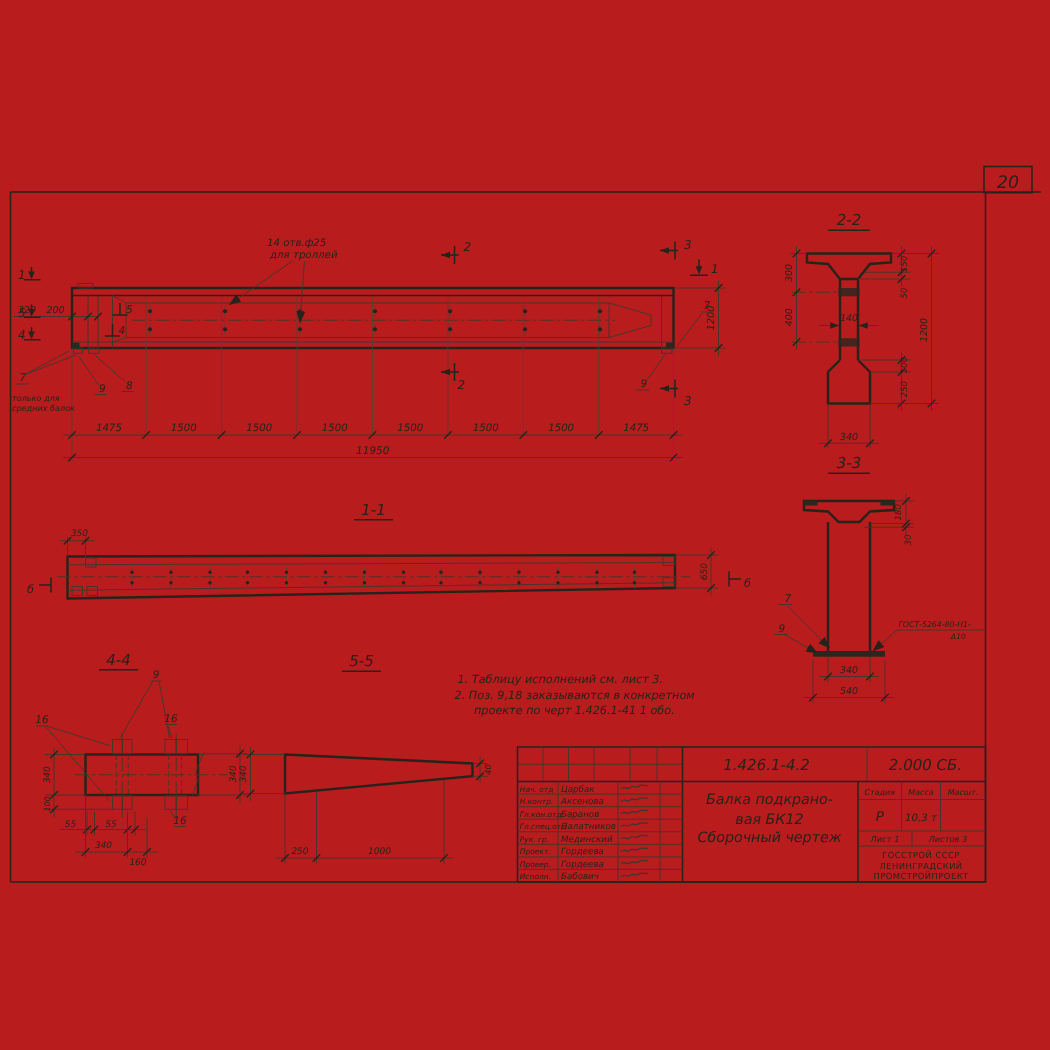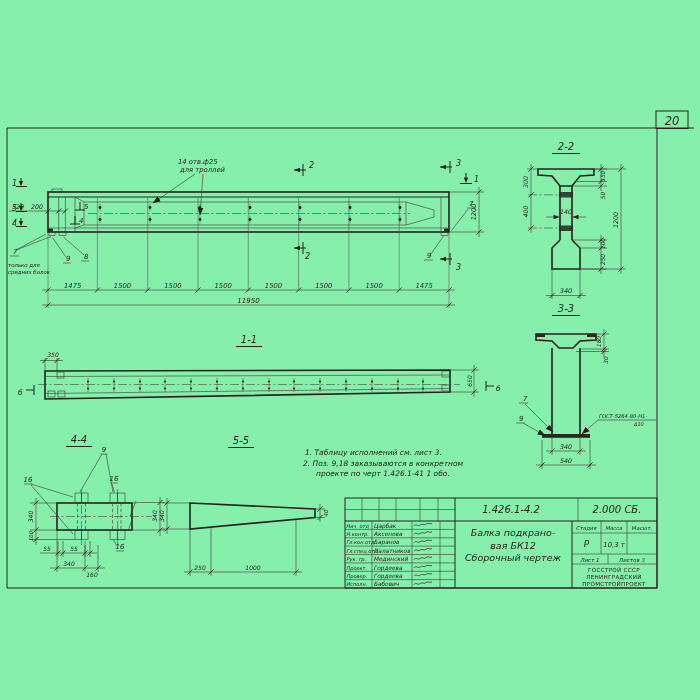--- a/index.html
+++ b/index.html
@@ -1,16 +1,16 @@
 <!DOCTYPE html>
 <html><head>
 <meta charset="utf-8">
 <style>
   html,body{margin:0;padding:0;background:#ffffff;}
-  .sheet{position:relative;width:700px;height:700px;background:#86efac;overflow:hidden;}
+  .sheet{position:relative;width:700px;height:700px;background:#b91c1c;overflow:hidden;}
   svg{position:absolute;left:0;top:0;}
   svg text{font-family:"DejaVu Sans",sans-serif;fill:#26231c;}
   .hw{font-style:italic;}
   .prt{font-style:normal;letter-spacing:.3px;}
   .tk{stroke:#26231c;stroke-width:1.6;fill:none;stroke-linejoin:miter;}
   .md{stroke:#26231c;stroke-width:1;fill:none;}
   .tn{stroke:#3c382f;stroke-width:.6;fill:none;}
   .tn2{stroke:#4a453a;stroke-width:.5;fill:none;}
   .tick{stroke:#26231c;stroke-width:.9;fill:none;}
   .axis{stroke:#3c382f;stroke-width:.55;fill:none;stroke-dasharray:9 2.5 2 2.5;}

